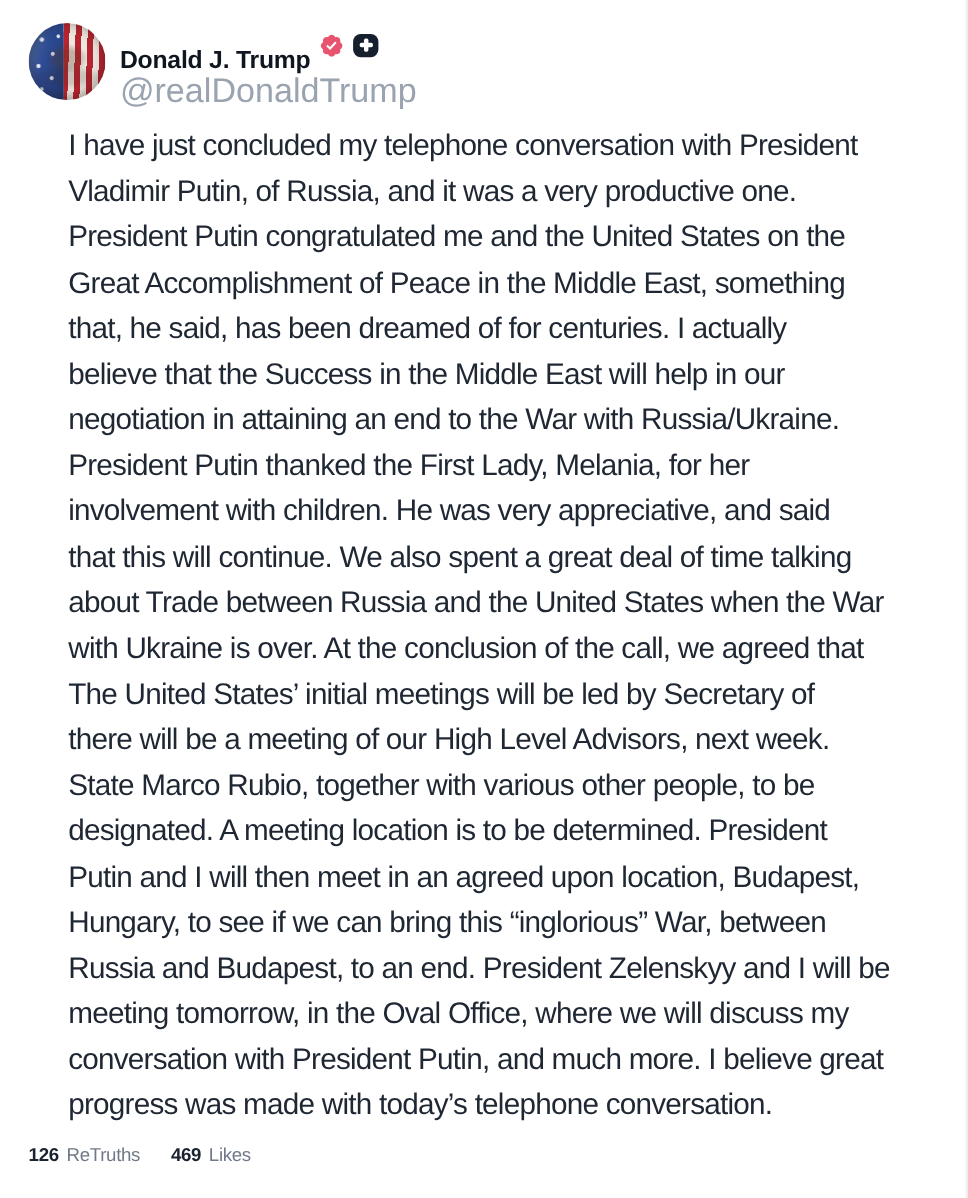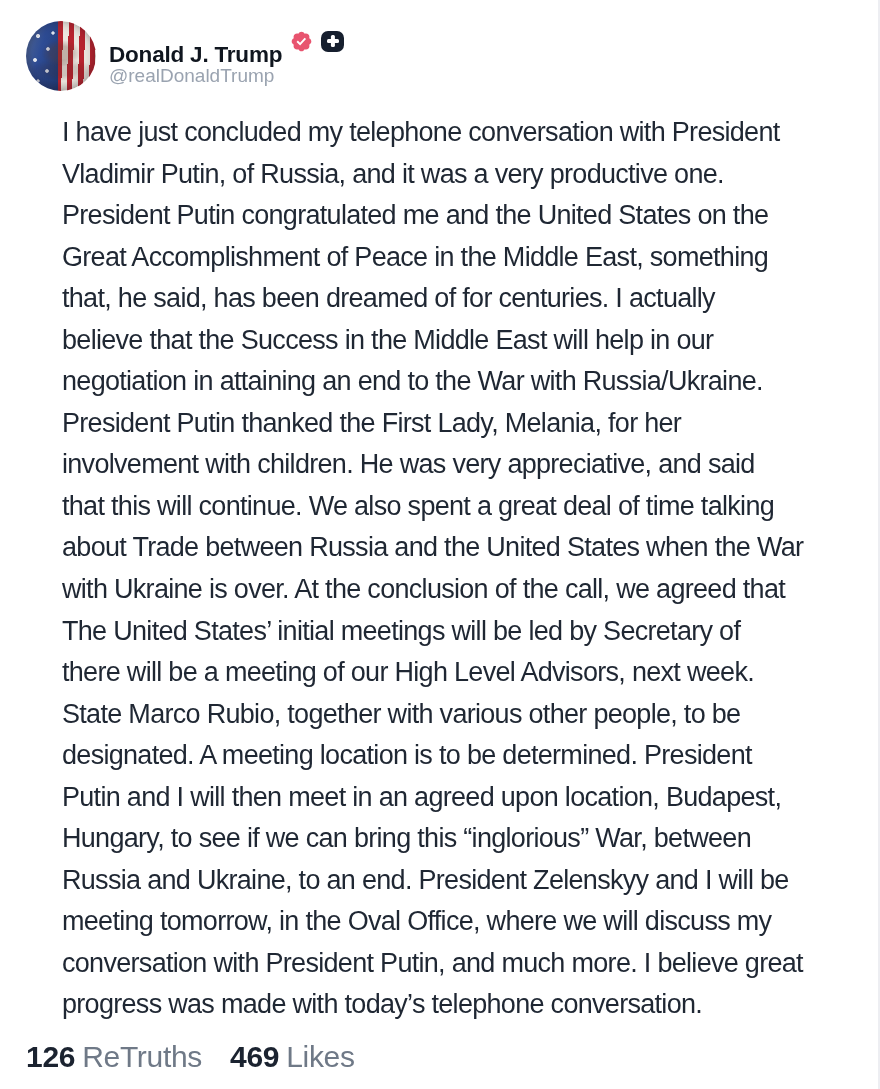--- a/index.html
+++ b/index.html
@@ -58,34 +58,34 @@
   .plus-badge {
     position: relative; width: 23px; height: 21px;
     background: #161f2e; border-radius: 7px; display: inline-block;
   }
   .plus-badge::before, .plus-badge::after {
     content: ""; position: absolute; background: #ffffff; border-radius: 1.5px;
     left: 50%; top: 50%;
   }
   .plus-badge::before { width: 12px; height: 4.2px; transform: translate(-50%, -50%); }
   .plus-badge::after  { width: 4.2px; height: 12px; transform: translate(-50%, -50%); }
-  .handle { font-size: 19px; color: #9aa3b0; margin-top: 9px; cursor: pointer; }
+  .handle { font-size: 31px; color: #9aa3b0; margin-top: 9px; cursor: pointer; }
 
   
   .post-body { position: absolute; left: 26px; top: 112px; margin-left: 36px; }
   .body-line {
     font-size: 27px; line-height: 41.55px; letter-spacing: -0.7px;
     color: #1f2733; white-space: pre;
   }
 
   
   .stats-row {
     position: absolute; left: 26px; right: 28px; top: 1040px;
     display: flex; justify-content: space-between; align-items: baseline;
-    font-size: 30px;
+    font-size: 17px;
   }
   .stats-left { display: flex; gap: 28px; }
   .stat { cursor: pointer; }
   .stat b { font-weight: 700; color: #1b2330; letter-spacing: -0.3px; }
   .stat-label { color: #6f7987; margin-left: 7px; letter-spacing: -0.3px; }
   .timestamp { color: #8d97a5; letter-spacing: -0.3px; cursor: pointer; }
 </style>
 </head>
 <body>
 
@@ -121,21 +121,21 @@
       <div class="body-line">involvement with children. He was very appreciative, and said</div>
       <div class="body-line">that this will continue. We also spent a great deal of time talking</div>
       <div class="body-line">about Trade between Russia and the United States when the War</div>
       <div class="body-line">with Ukraine is over. At the conclusion of the call, we agreed that</div>
       <div class="body-line">The United States’ initial meetings will be led by Secretary of</div>
       <div class="body-line">there will be a meeting of our High Level Advisors, next week.</div>
       <div class="body-line">State Marco Rubio, together with various other people, to be</div>
       <div class="body-line">designated. A meeting location is to be determined. President</div>
       <div class="body-line">Putin and I will then meet in an agreed upon location, Budapest,</div>
       <div class="body-line">Hungary, to see if we can bring this “inglorious” War, between</div>
-      <div class="body-line">Russia and Ukraine, to an end. President Zelenskyy and I will be</div>
+      <div class="body-line">Russia and Budapest, to an end. President Zelenskyy and I will be</div>
       <div class="body-line">meeting tomorrow, in the Oval Office, where we will discuss my</div>
       <div class="body-line">conversation with President Putin, and much more. I believe great</div>
       <div class="body-line">progress was made with today’s telephone conversation.</div>
     </div>
 
   <div class="stats-row">
     <div class="stats-left">
       <span class="stat">
         <b>126</b><span class="stat-label">ReTruths</span>
       </span>

